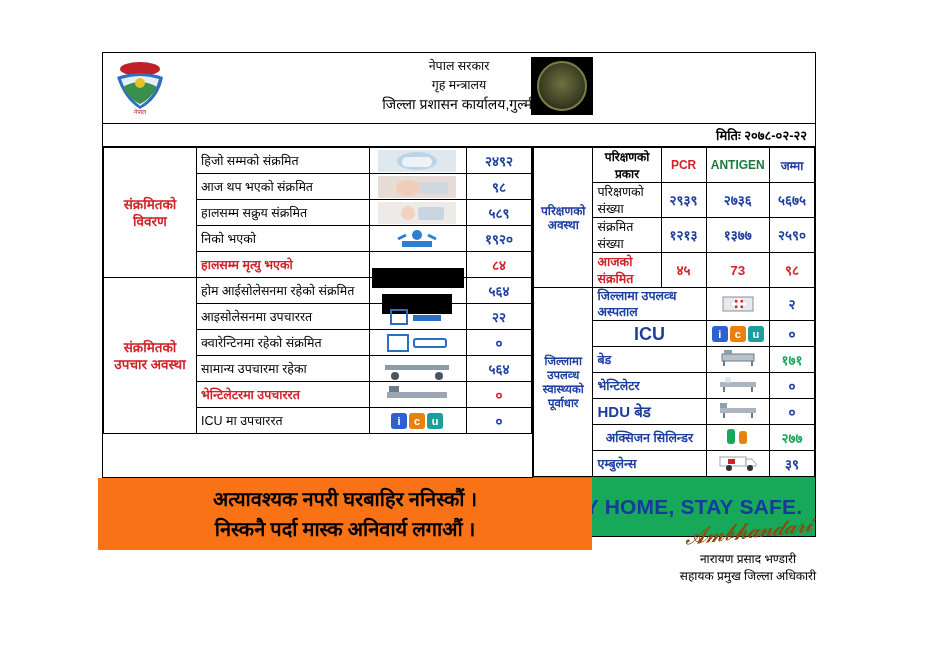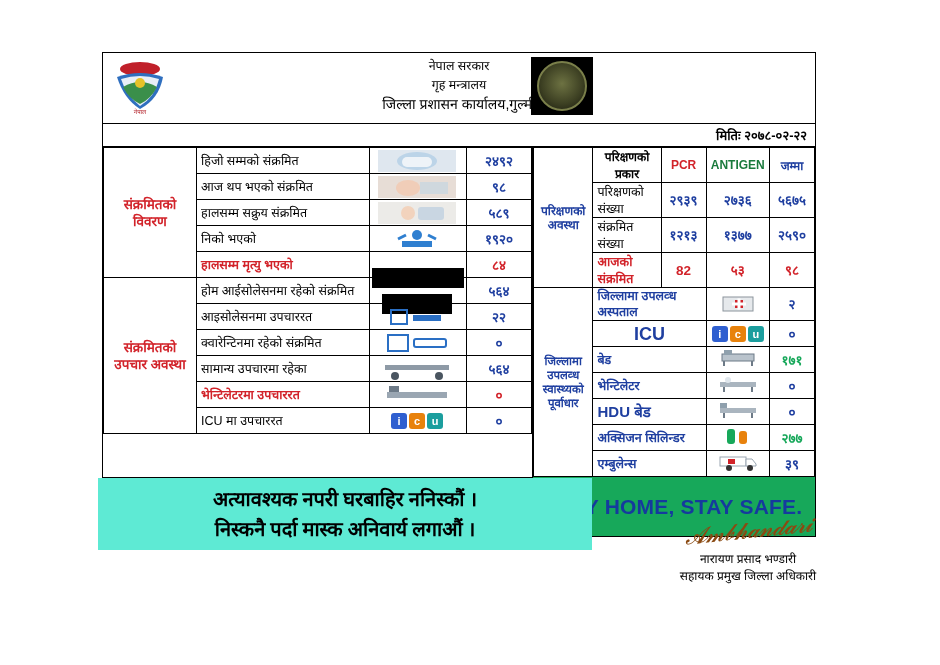--- a/index.html
+++ b/index.html
@@ -143,21 +143,21 @@
     letter-spacing: .2px;
   }
 
   
   .msg {
     position: absolute;
     left: 98px;
     top: 478px;
     width: 494px;
     height: 72px;
-    background: #5eead4;
+    background: #f97316;
     display: flex;
     flex-direction: column;
     justify-content: center;
     align-items: center;
   }
   .msg div {
     font-size: 20px;
     font-weight: bold;
     color: #000;
     line-height: 30px;
@@ -393,22 +393,22 @@
           <td class="num" style="width:44px;">५६७५</td>
         </tr>
         <tr class="r-h">
           <td class="txt">संक्रमित संख्या</td>
           <td class="num">१२१३</td>
           <td class="num">१३७७</td>
           <td class="num">२५९०</td>
         </tr>
         <tr class="r-h">
           <td class="txt-red">आजको संक्रमित</td>
-          <td class="num-red">82</td>
-          <td class="num-red">५३</td>
+          <td class="num-red">४५</td>
+          <td class="num-red">73</td>
           <td class="num-red">९८</td>
         </tr>
 
         <tr class="r-h">
           <td class="midcol" rowspan="7">जिल्लामा उपलव्ध स्वास्थ्यको पूर्वाधार</td>
           <td class="lbl-blue" style="text-align:left;" colspan="2">जिल्लामा उपलव्ध अस्पताल</td>
           <td style="text-align:center;">
             <svg width="34" height="20" viewBox="0 0 34 20">
                   <rect x="2" y="4" width="30" height="14" fill="#e6e9ec" stroke="#8b949c"></rect>
                   <rect x="14" y="7" width="8" height="8" fill="#d2232a"></rect>
@@ -459,21 +459,21 @@
             <svg width="44" height="20" viewBox="0 0 44 20">
                   <rect x="4" y="8" width="36" height="5" fill="#aab5bf"></rect>
                   <rect x="4" y="3" width="7" height="5" fill="#8fa0ad"></rect>
                   <line x1="8" y1="13" x2="8" y2="18" stroke="#6d7a87" stroke-width="2"></line>
                   <line x1="36" y1="13" x2="36" y2="18" stroke="#6d7a87" stroke-width="2"></line>
                 </svg>
           </td>
           <td class="num">०</td>
         </tr>
         <tr class="r-h">
-          <td class="lbl-blue" style="text-align:left;margin-left:40px;" colspan="2">अक्सिजन सिलिन्डर</td>
+          <td class="lbl-blue" style="text-align:center;margin-left:40px;" colspan="2">अक्सिजन सिलिन्डर</td>
           <td style="text-align:center;">
             <svg width="34" height="20" viewBox="0 0 34 20">
                   <rect x="6" y="3" width="8" height="15" rx="3" fill="#17a85a"></rect>
                   <rect x="18" y="5" width="8" height="13" rx="3" fill="#e8820c"></rect>
                 </svg>
           </td>
           <td class="num" style="color:#17a85a;">२७७</td>
         </tr>
         <tr class="r-h">
           <td class="lbl-blue" style="text-align:left;" colspan="2">एम्बुलेन्स</td>

